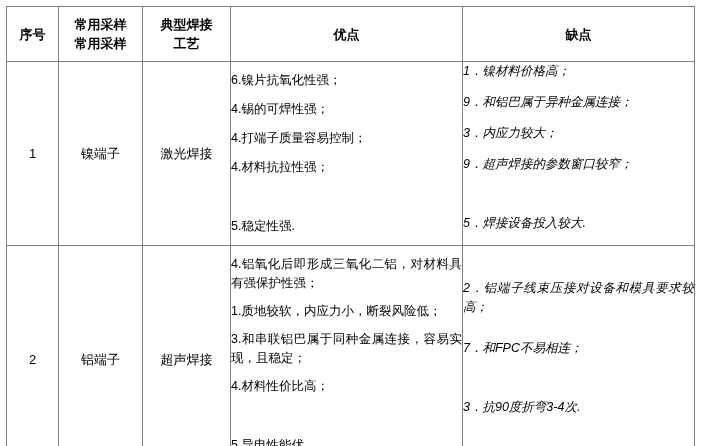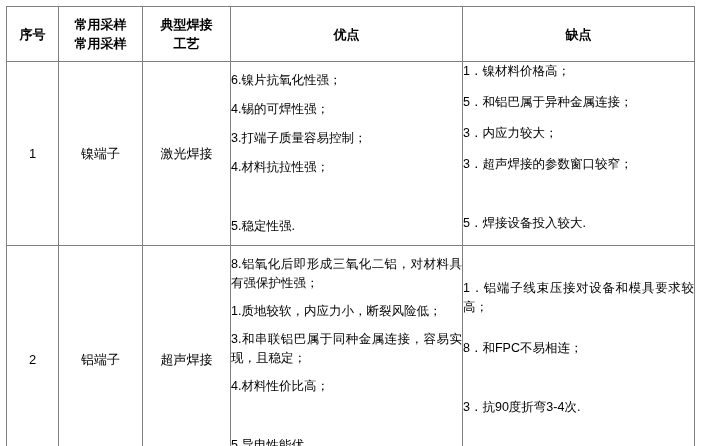--- a/index.html
+++ b/index.html
@@ -67,20 +67,21 @@
     margin: 0 0 10px 0;
     text-align: justify;
     text-justify: inter-ideograph;
   }
   .item:last-child {
     margin-bottom: 0;
     margin-top: 40px;
   }
   .cons .item {
     margin-bottom: 12px;
+    font-style: italic;
   }
   .cons-2 .item {
     margin-bottom: 22px;
   }
   .pros-2 .item {
     margin-bottom: 9px;
   }
   .row-1 td.center { height: 146px; }
   .row-2 td.center { height: 226px; }
 </style>
@@ -118,44 +119,44 @@
       </tr>
     </thead>
     <tbody>
       <tr class="row-1">
         <td class="center">1</td>
         <td class="center">镍端子</td>
         <td class="center">激光焊接</td>
         <td class="cell-list pros pros-1">
           <p class="item">6.镍片抗氧化性强；</p>
           <p class="item">4.锡的可焊性强；</p>
-          <p class="item">3.打端子质量容易控制；</p>
+          <p class="item">4.打端子质量容易控制；</p>
           <p class="item">4.材料抗拉性强；</p>
           <p class="item">5.稳定性强.</p>
         </td>
         <td class="cell-list cons cons-1">
           <p class="item">1．镍材料价格高；</p>
-          <p class="item">5．和铝巴属于异种金属连接；</p>
+          <p class="item">9．和铝巴属于异种金属连接；</p>
           <p class="item">3．内应力较大；</p>
-          <p class="item">3．超声焊接的参数窗口较窄；</p>
+          <p class="item">9．超声焊接的参数窗口较窄；</p>
           <p class="item">5．焊接设备投入较大.</p>
         </td>
       </tr>
       <tr class="row-2">
         <td class="center">2</td>
         <td class="center">铝端子</td>
         <td class="center">超声焊接</td>
         <td class="cell-list pros pros-2">
-          <p class="item">8.铝氧化后即形成三氧化二铝，对材料具有强保护性强；</p>
+          <p class="item">4.铝氧化后即形成三氧化二铝，对材料具有强保护性强；</p>
           <p class="item">1.质地较软，内应力小，断裂风险低；</p>
           <p class="item">3.和串联铝巴属于同种金属连接，容易实现，且稳定；</p>
           <p class="item">4.材料性价比高；</p>
           <p class="item">5.导电性能优.</p>
         </td>
         <td class="cell-list cons cons-2">
-          <p class="item">1．铝端子线束压接对设备和模具要求较高；</p>
-          <p class="item">8．和FPC不易相连；</p>
+          <p class="item">2．铝端子线束压接对设备和模具要求较高；</p>
+          <p class="item">7．和FPC不易相连；</p>
           <p class="item">3．抗90度折弯3-4次.</p>
         </td>
       </tr>
     </tbody>
   </table>
 </div>
 
 </body></html>

